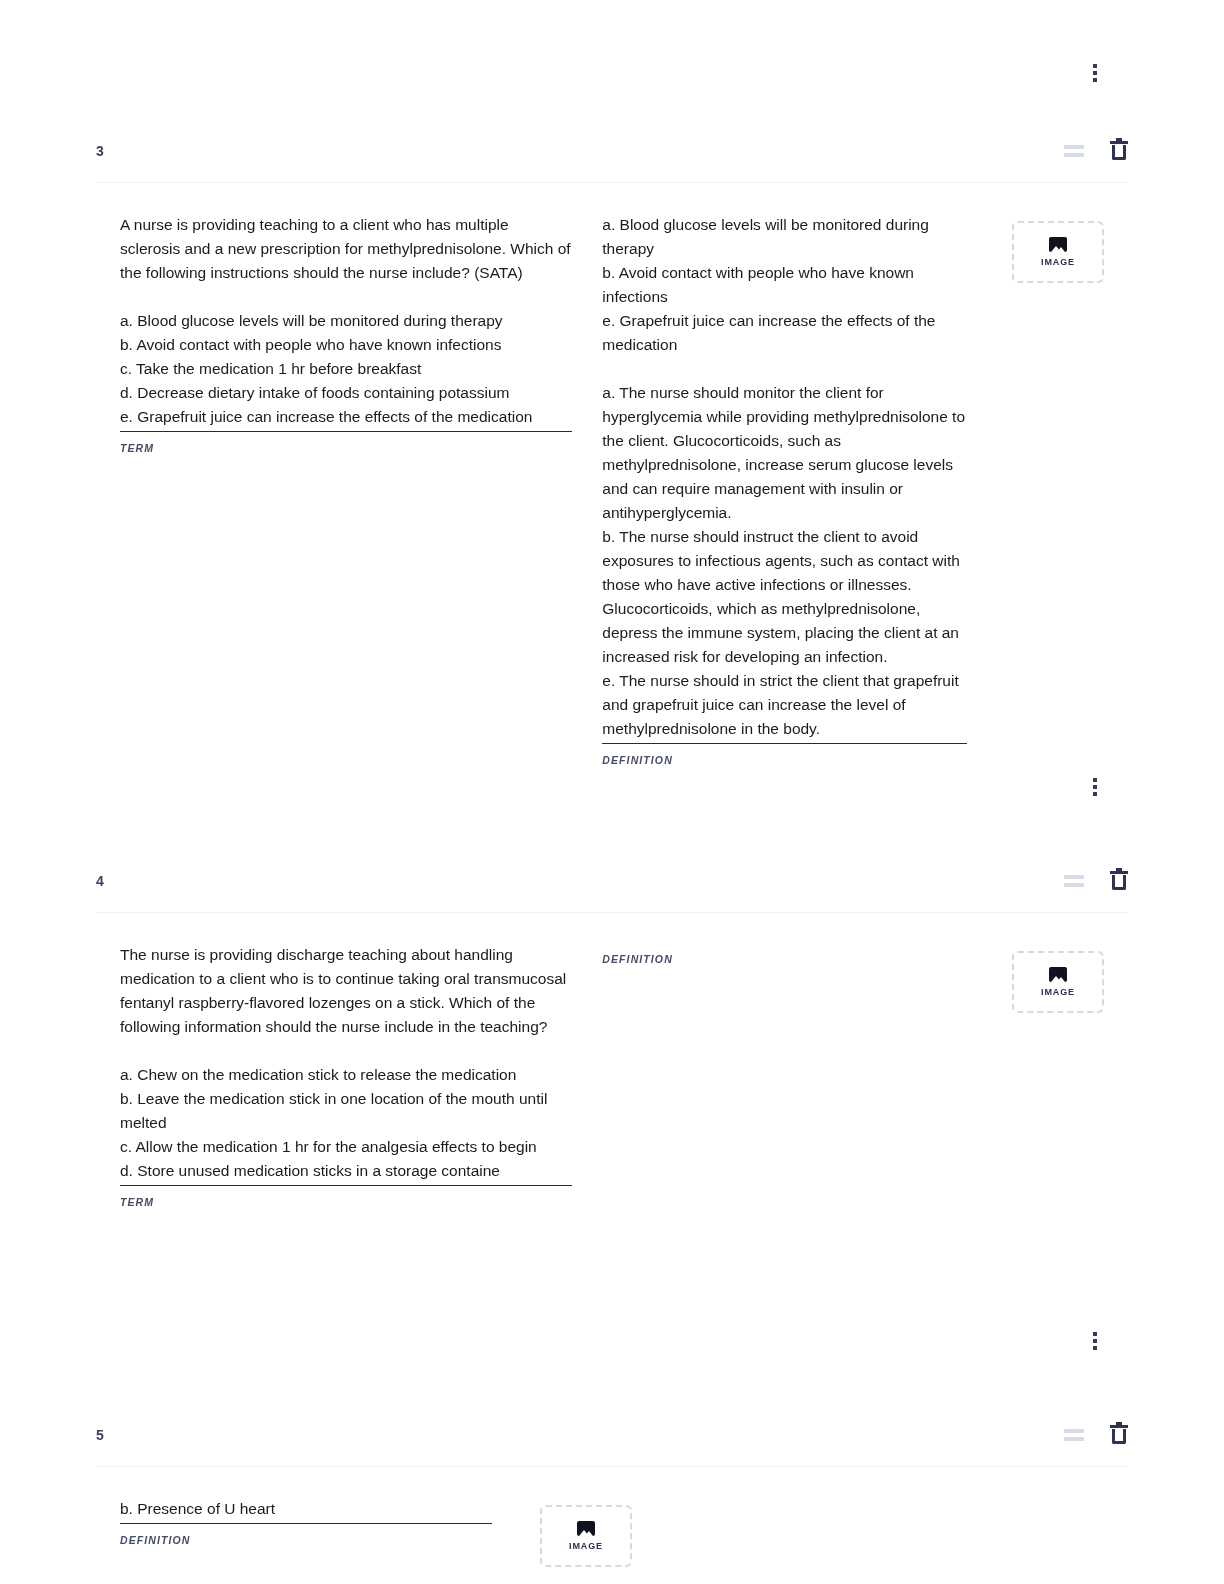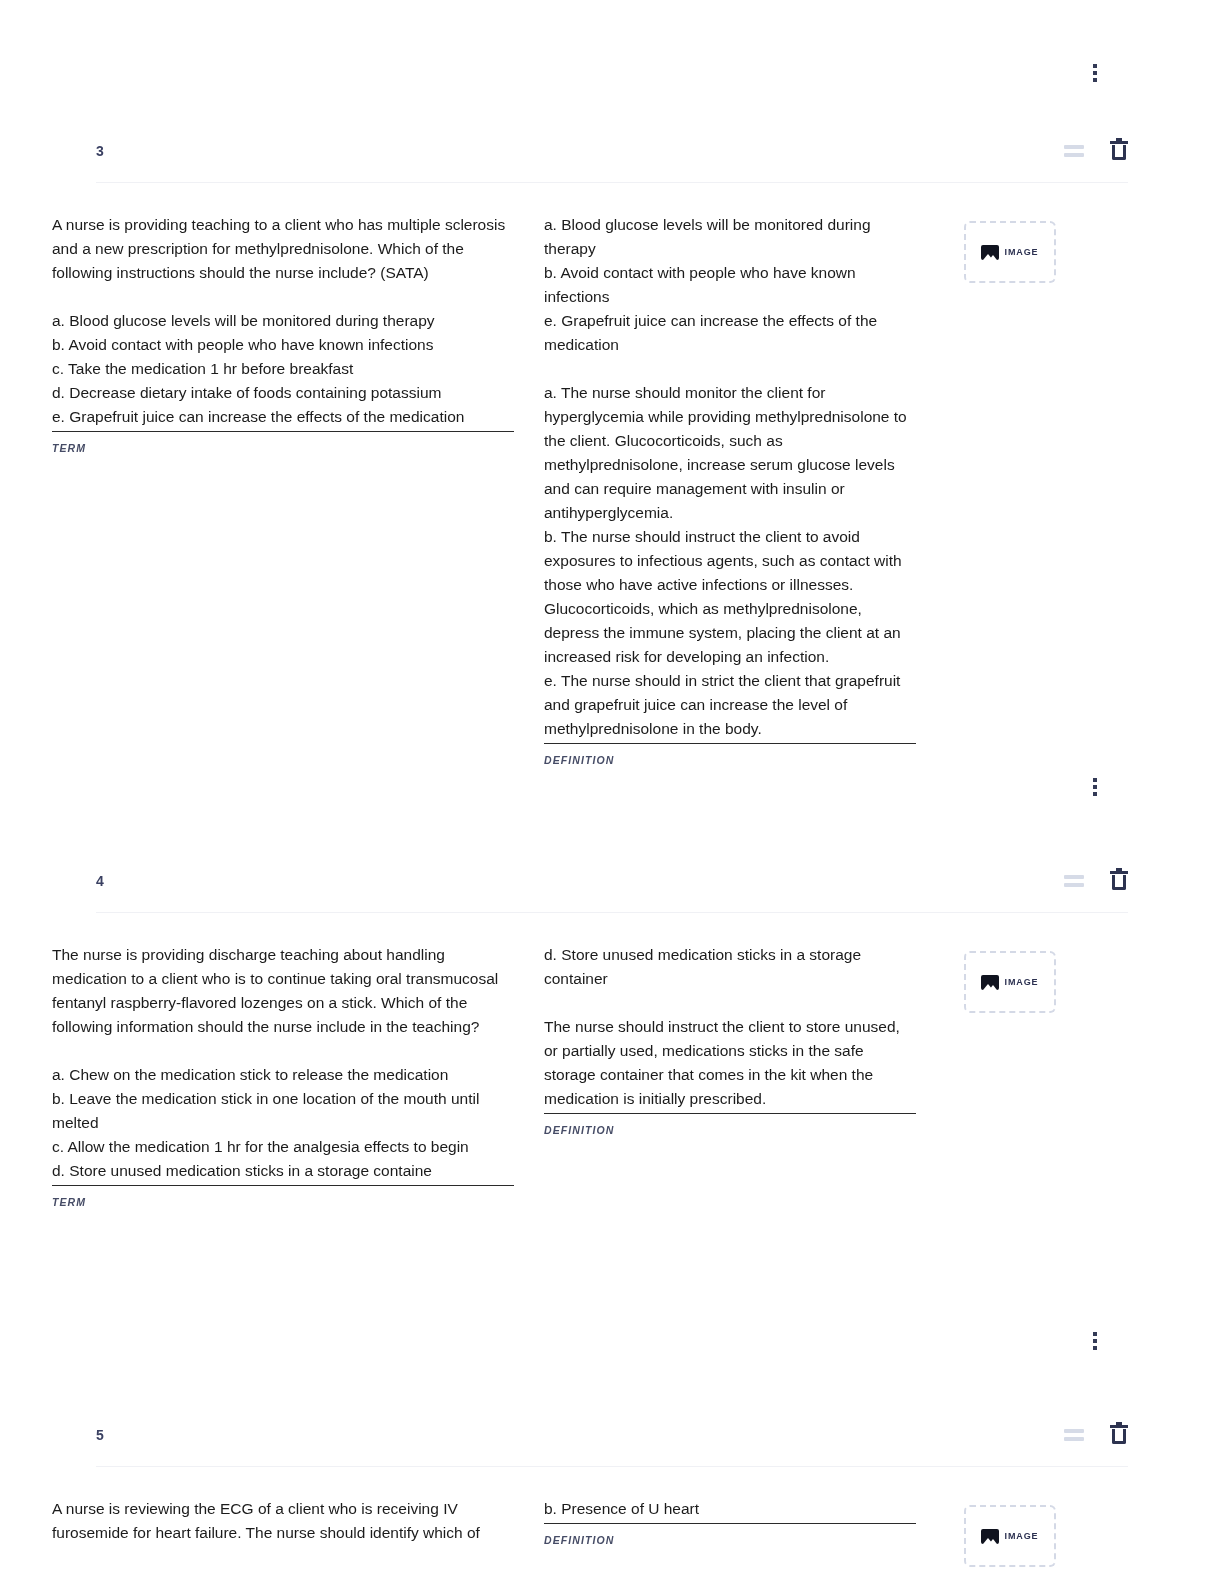--- a/index.html
+++ b/index.html
@@ -128,21 +128,21 @@
   }
 
   .card-rule {
     height: 1px;
     background: #f0f1f5;
     margin: 0 96px;
   }
 
   .card-body {
     position: relative;
-    margin: 0 52px;
+    margin: 0 120px;
     padding-top: 30px;
     display: flex;
     align-items: flex-start;
   }
 
   .col {
     box-sizing: border-box;
   }
   .col-term {
     width: 492px;
@@ -177,20 +177,21 @@
     margin-top: 10px;
     font-style: italic;
   }
 
   .img-placeholder {
     width: 88px;
     height: 58px;
     border: 2px dashed #d4d9e6;
     border-radius: 6px;
     display: flex;
+    flex-direction: column;
     align-items: center;
     justify-content: center;
     gap: 5px;
     cursor: pointer;
     background: #ffffff;
   }
   .img-glyph {
     width: 18px;
     height: 15px;
     background: #10131f;
@@ -328,23 +329,20 @@
       <div class="col col-term">
         <div class="field-text field-underline">The nurse is providing discharge teaching about handling medication to a client who is to continue taking oral transmucosal fentanyl raspberry-flavored lozenges on a stick. Which of the following information should the nurse include in the teaching?
 
 a. Chew on the medication stick to release the medication
 b. Leave the medication stick in one location of the mouth until melted
 c. Allow the medication 1 hr for the analgesia effects to begin
 d. Store unused medication sticks in a storage containe</div>
         <div class="field-label">TERM</div>
       </div>
       <div class="col col-def">
-        <div class="field-text field-underline">d. Store unused medication sticks in a storage container
-
-The nurse should instruct the client to store unused, or partially used, medications sticks in the safe storage container that comes in the kit when the medication is initially prescribed.</div>
         <div class="field-label">DEFINITION</div>
       </div>
       <div class="col col-img">
         <div class="img-placeholder">
           <span class="img-glyph"></span>
           <span class="img-label">IMAGE</span>
         </div>
       </div>
     </div>
     <div class="card-foot" style="height:170px;">
@@ -368,23 +366,20 @@
         </div>
         <div class="trash-icon">
           <span class="knob"></span>
           <span class="lid"></span>
           <span class="can"></span>
         </div>
       </div>
     </div>
     <div class="card-rule"></div>
     <div class="card-body">
-      <div class="col col-term">
-        <div class="field-text">A nurse is reviewing the ECG of a client who is receiving IV furosemide for heart failure. The nurse should identify which of</div>
-      </div>
       <div class="col col-def">
         <div class="field-text field-underline">b. Presence of U heart</div>
         <div class="field-label">DEFINITION</div>
       </div>
       <div class="col col-img">
         <div class="img-placeholder">
           <span class="img-glyph"></span>
           <span class="img-label">IMAGE</span>
         </div>
       </div>

